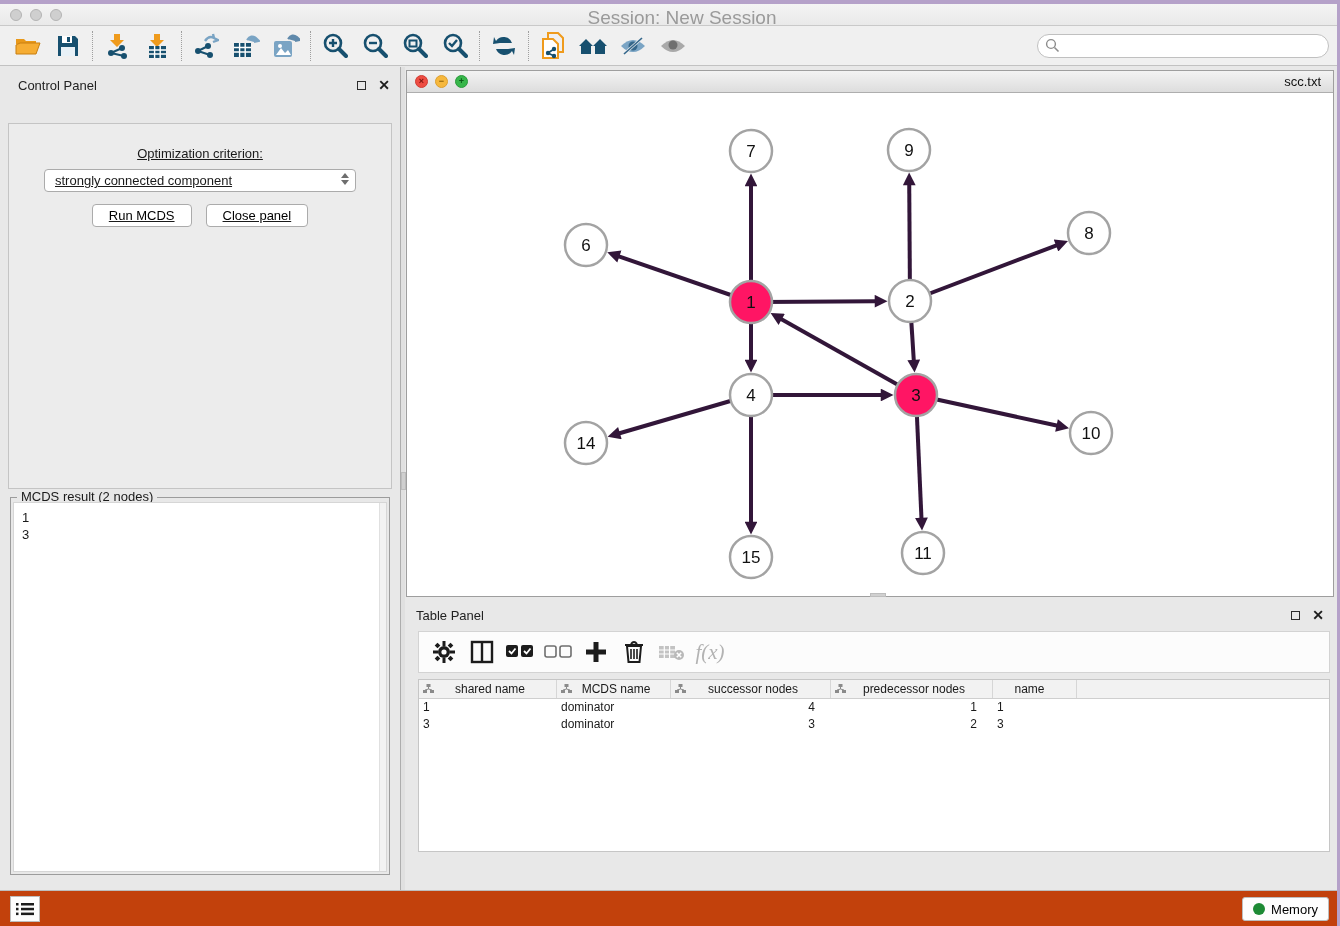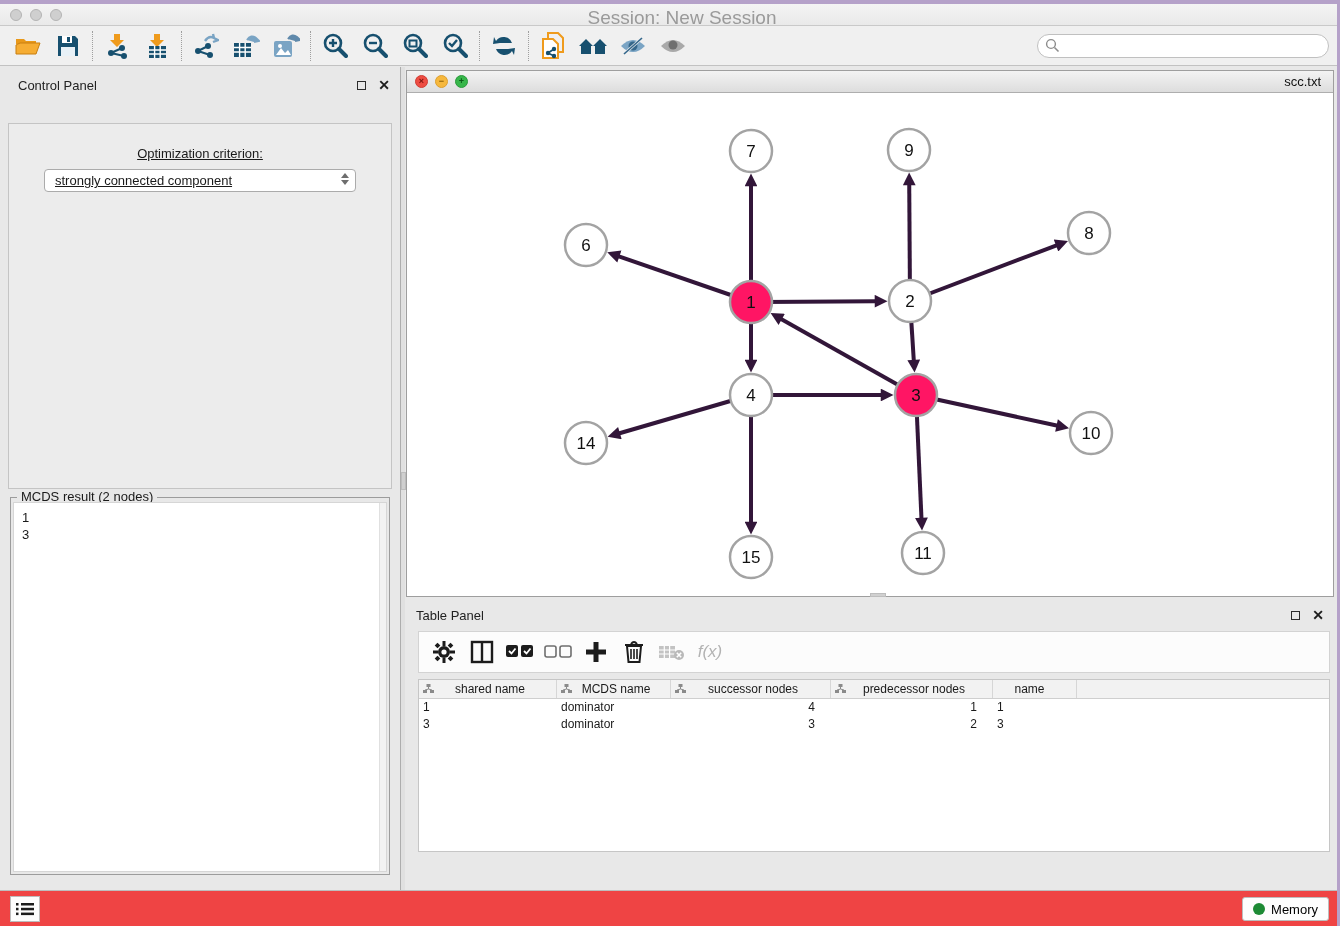--- a/index.html
+++ b/index.html
@@ -68,37 +68,37 @@
   .tl-green { background:#37b64a; border:1px solid #2a9a3c; color:#0b5c18; }
   .net-lights { position:absolute; left:8px; top:4px; display:flex; gap:7px; }
   .net-canvas { position:absolute; top:22px; left:0; right:0; bottom:0; background:#fff; }
   .net-resize { position:absolute; bottom:-1px; left:50%; width:16px; height:4px; background:#d0d0d0; border:1px solid #bdbdbd; }
 
   
   .table-panel { position:absolute; left:406px; right:3px; top:534px; bottom:0; background:#e8e8e8; }
   .tp-header { position:absolute; top:4px; left:10px; right:10px; height:20px; display:flex; align-items:center; }
   .tp-toolbar { position:absolute; top:30px; left:12px; right:4px; height:42px; background:#fcfcfc; border:1px solid #d3d3d3; display:flex; align-items:center; padding:0 8px; gap:4px; }
   .tt-btn { width:34px; height:34px; display:flex; align-items:center; justify-content:center; background:none; border:none; }
-  .fx { font-family:Liberation Sans, sans-serif; font-style:italic; font-size:17px; color:#b3b3b3; }
+  .fx { font-family:Liberation Serif, serif; font-style:italic; font-size:21px; color:#b3b3b3; }
 
   .dtable { position:absolute; top:78px; left:12px; right:4px; bottom:38px; background:#fff; border:1px solid #c6c6c6; overflow:hidden; }
   .thead { display:flex; height:19px; background:#f2f2f2; border-bottom:1px solid #cfcfcf; }
   .th { position:relative; display:flex; align-items:center; border-right:1px solid #d6d6d6; font-size:12px; }
   .th .th-label { flex:1; text-align:center; padding-right:10px; }
   .th svg { margin-left:4px; flex:0 0 auto; }
   .trow { display:flex; height:17px; font-size:12px; }
   .td { padding:1px 4px 0 4px; white-space:nowrap; overflow:hidden; }
   .num { text-align:right; padding-right:16px; }
   .c0{width:138px} .c1{width:114px} .c2{width:160px} .c3{width:162px} .c4{width:84px}
 
   .tp-band { position:absolute; left:0; right:0; bottom:0; height:38px; background:#e3e3e3; border-top:1px solid #c9c9c9; display:flex; align-items:center; justify-content:center; }
   .tp-band .tab.sel { background:#d6d6d6; color:#a9a9a9; text-shadow:0 1px 0 #efefef; }
 
   
-  .statusbar { position:absolute; left:0; right:0; bottom:0; height:36px; background:#ef4444; border-top:1px solid #bdbdbd; }
+  .statusbar { position:absolute; left:0; right:0; bottom:0; height:36px; background:#c2410c; border-top:1px solid #bdbdbd; }
   .sb-btn { position:absolute; left:10px; top:5px; width:30px; height:26px; background:#fdfdfd; border:1px solid #bdbdbd; display:flex; align-items:center; justify-content:center; }
   .mem-btn { position:absolute; right:8px; top:6px; height:24px; background:#fdfdfd; border:1px solid #bdbdbd; border-radius:3px; display:flex; align-items:center; gap:6px; padding:0 10px; font-size:13px; }
   .mem-dot { width:12px; height:12px; border-radius:50%; background:#1d8a34; }
 </style>
 </head>
 <body>
 
 <div class="app">
 
   <div class="titlebar">
@@ -254,20 +254,24 @@
         <span class="close-x">✕</span>
       </div>
       <div class="cp-body">
         <div class="opt-label">Optimization criterion:</div>
         <div class="dropdown">
           <span>strongly connected component</span>
           <span class="dd-arrows">
               <i class="dd-up"></i>
               <i class="dd-down"></i>
             </span>
+        </div>
+        <div class="btn-row">
+          <button class="mac-btn">Run MCDS</button>
+          <button class="mac-btn">Close panel</button>
         </div>
       </div>
       <div class="groupbox">
         <span class="legend">MCDS result (2 nodes)</span>
         <div class="group-inner">
           <div class="result-lines">
             <div>1</div>
             <div>3</div>
           </div>
           <div class="scroll-track"></div>

